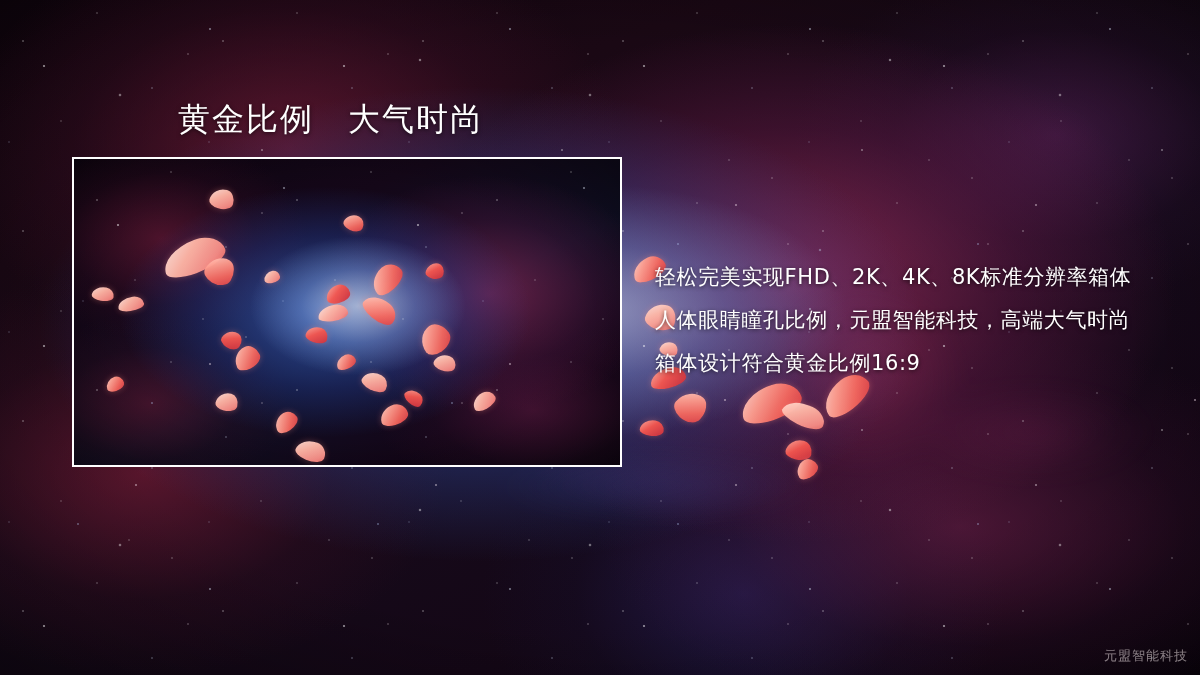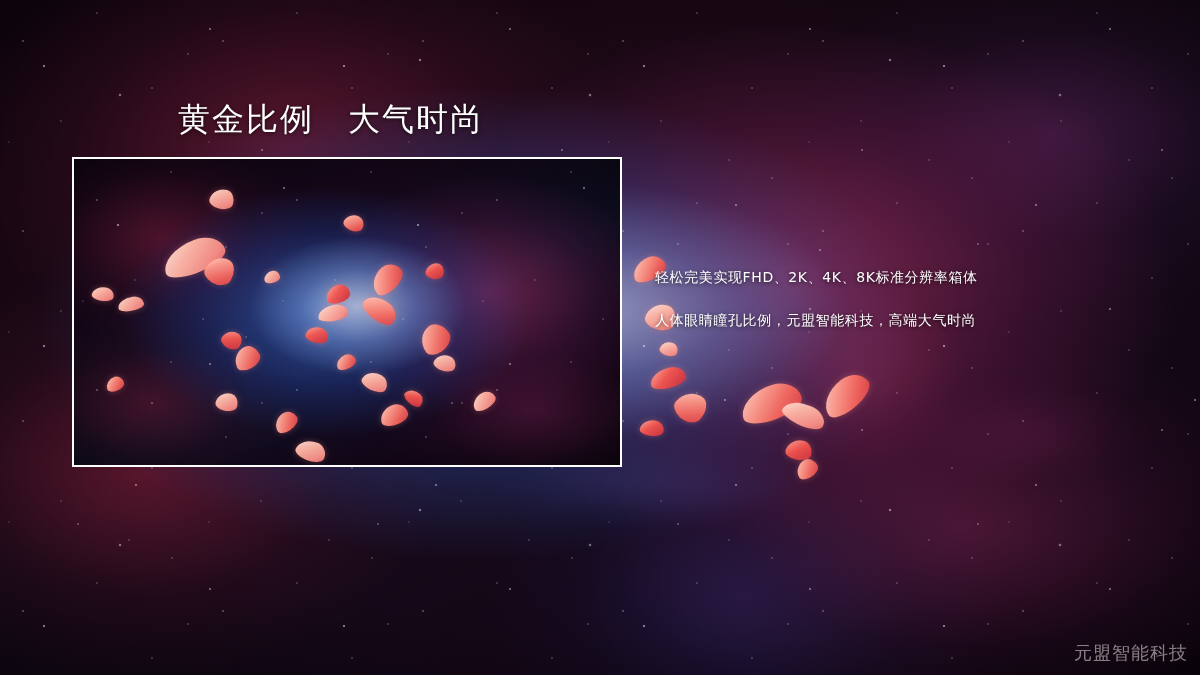--- a/index.html
+++ b/index.html
@@ -139,32 +139,32 @@
     white-space: pre;
     text-shadow: 0 1px 4px rgba(0,0,0,0.65);
   }
   #body-text {
     position: absolute;
     left: 655px;
     top: 256px;
     width: 520px;
   }
   #body-text .line {
-    font-size: 14px;
+    font-size: 21px;
     line-height: 43px;
     color: #ffffff;
     letter-spacing: 0.6px;
     white-space: nowrap;
     text-shadow: 0 1px 4px rgba(0,0,0,0.7);
   }
   #watermark {
     position: absolute;
     right: 12px;
     bottom: 10px;
-    font-size: 18px;
+    font-size: 13px;
     color: rgba(236,226,228,0.55);
     letter-spacing: 1px;
   }
 </style>
 </head>
 <body>
 
 <div id="slide">
 
   <div class="bg-base"></div>
@@ -216,17 +216,18 @@
     <div class="petal pale" style="left:398px;top:234px;width:24px;height:16px;transform:rotate(-28deg);"></div>
     <div class="petal" style="left:270px;top:56px;width:20px;height:16px;transform:rotate(24deg);"></div>
     <div class="petal pale" style="left:190px;top:112px;width:16px;height:12px;transform:rotate(-10deg);"></div>
   </div>
 
   <div id="title">黄金比例　大气时尚</div>
 
   <div id="body-text">
     <div class="line">轻松完美实现FHD、2K、4K、8K标准分辨率箱体</div>
     <div class="line">人体眼睛瞳孔比例，元盟智能科技，高端大气时尚</div>
+    <div class="line">箱体设计符合黄金比例16:9</div>
   </div>
 
   <div id="watermark">元盟智能科技</div>
 
 </div>
 
 </body></html>

